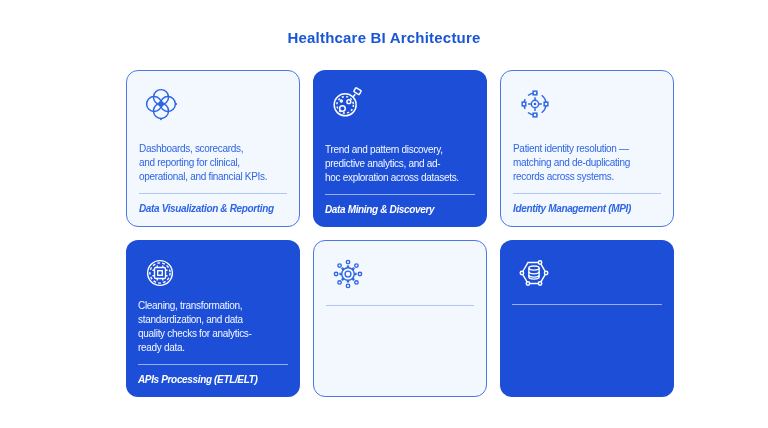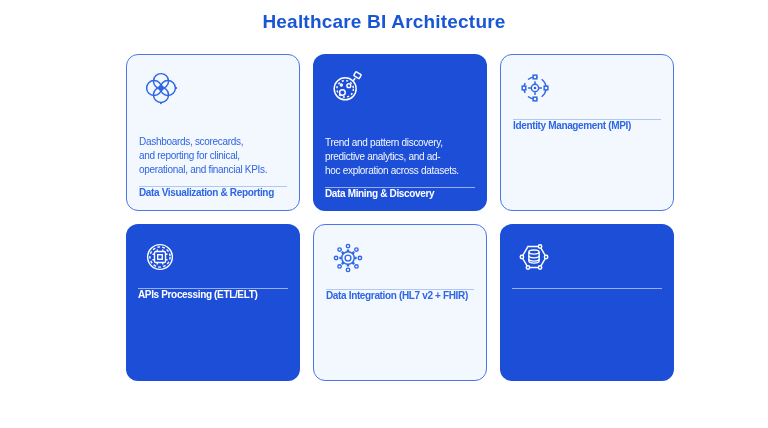--- a/index.html
+++ b/index.html
@@ -1,37 +1,37 @@
 <!DOCTYPE html>
 <html><head>
 <meta charset="utf-8">
 <style>
   * { margin:0; padding:0; box-sizing:border-box; }
   html,body { width:768px; height:428px; background:#ffffff; overflow:hidden;
               font-family:"Liberation Sans", sans-serif; }
   .page { width:768px; height:428px; position:relative; }
-  .title { text-align:center; padding-top:11px; font-size:19px; line-height:22px;
+  .title { text-align:center; padding-top:27px; font-size:15px; line-height:22px;
            font-weight:700; color:#1956D6; letter-spacing:0.2px; }
   .row { display:flex; justify-content:center; gap:13px;padding-left:32px; }
   .row-top { margin-top:21px; }
   .row-bottom { margin-top:13px; }
   .card { width:174px; height:157px; border-radius:12px; padding:11px 12px 12px;
           display:flex; flex-direction:column; }
   .card.light { background:#F3F7FE; border:1px solid #4A78E8; color:#2E66E4; }
   .card.blue  { background:#1d4ed8; color:#FFFFFF; }
   .icon { width:44px; height:44px; display:block; flex:0 0 auto; }
   .icon svg { display:block; }
   .body { margin-top:auto; font-size:10px; line-height:14px; letter-spacing:-0.3px;
           white-space:pre-line; font-weight:400; }
   .card.blue .body { color:#F4F8FF; }
   .divider { border:none; border-top:1px solid; margin-top:9px; }
   .card.light .divider { border-color:#AFC7F3; }
   .card.blue  .divider { border-color:rgba(255,255,255,0.55); }
-  .card-title { font-size:10px; font-weight:600;
-                letter-spacing:-0.35px; white-space:nowrap; }
+  .card-title { margin-top:9px; font-size:10px; font-weight:600;
+                letter-spacing:-0.35px; white-space:nowrap;font-style:italic; }
 </style>
 </head>
 <body>
 
 <div class="page">
 
   <h1 class="title">Healthcare BI Architecture</h1>
 
   <div class="row row-top">
 
@@ -79,39 +79,46 @@
           <circle cx="24" cy="24" r="12" stroke-dasharray="11 5"></circle>
           <rect x="22" y="10" width="4" height="4" fill="#F3F7FE"></rect>
           <rect x="34" y="22" width="4" height="4" fill="#F3F7FE"></rect>
           <rect x="22" y="34" width="4" height="4" fill="#F3F7FE"></rect>
           <rect x="10" y="22" width="4" height="4" fill="#F3F7FE"></rect>
           <circle cx="24" cy="24" r="4"></circle>
           <circle cx="24" cy="24" r="1.4" fill="currentColor" stroke="none"></circle>
           <path d="M24 16.5v3M24 28.5v3M16.5 24h3M28.5 24h3"></path>
         </svg>
       </span>
+      <p class="body">Patient identity resolution —
+matching and de-duplicating
+records across systems.</p>
       <hr class="divider">
       <div class="card-title">Identity Management (MPI)</div>
     </div>
 
 
   </div>
 
   <div class="row row-bottom">
 
     <div class="card blue">
       <span class="icon">
         <svg viewBox="0 0 48 48" width="44" height="44" fill="none" stroke="currentColor" stroke-width="1.5">
           <circle cx="24" cy="24" r="13.5"></circle>
           <circle cx="24" cy="24" r="11" stroke-dasharray="3 2.4"></circle>
           <rect x="18" y="18" width="12" height="12" rx="1.5"></rect>
           <rect x="21.5" y="21.5" width="5" height="5"></rect>
           <path d="M21 18v-2.2M27 18v-2.2M21 30v2.2M27 30v2.2M18 21h-2.2M18 27h-2.2M30 21h2.2M30 27h2.2"></path>
         </svg>
       </span>
+      <p class="body">Cleaning, transformation,
+standardization, and data
+quality checks for analytics-
+ready data.</p>
       <hr class="divider">
       <div class="card-title">APIs Processing (ETL/ELT)</div>
     </div>
 
     <div class="card light">
       <span class="icon">
         <svg viewBox="0 0 48 48" width="44" height="44" fill="none" stroke="currentColor" stroke-width="1.5">
           <circle cx="24" cy="24" r="3.2"></circle>
           <circle cx="24" cy="24" r="6.8"></circle>
           <path stroke-width="2.6" d="M30.8 24h2.6M17.2 24h-2.6M24 30.8v2.6M24 17.2v-2.6M28.8 28.8l1.9 1.9M19.2 19.2l-1.9-1.9M28.8 19.2l1.9-1.9M19.2 28.8l-1.9 1.9"></path>
@@ -119,21 +126,20 @@
           <circle cx="24" cy="37" r="1.9"></circle>
           <circle cx="11" cy="24" r="1.9"></circle>
           <circle cx="37" cy="24" r="1.9"></circle>
           <circle cx="33.2" cy="14.8" r="1.9"></circle>
           <circle cx="14.8" cy="33.2" r="1.9"></circle>
           <circle cx="33.2" cy="33.2" r="1.9"></circle>
           <circle cx="14.8" cy="14.8" r="1.9"></circle>
         </svg>
       </span>
       <hr class="divider">
-      <div class="card-title">Data Integration (HL7 v2 + FHIR)</div>
     </div>
 
     <div class="card blue">
       <span class="icon">
         <svg viewBox="0 0 48 48" width="44" height="44" fill="none" stroke="currentColor" stroke-width="1.5">
           <path d="M10.8 24 17.4 12.6h13.2L37.2 24l-6.6 11.4H17.4Z"></path>
           <circle cx="10.8" cy="24" r="1.9" fill="#2B62E9"></circle>
           <circle cx="37.2" cy="24" r="1.9" fill="#2B62E9"></circle>
           <circle cx="17.4" cy="35.4" r="1.9" fill="#2B62E9"></circle>
           <circle cx="30.6" cy="35.4" r="1.9" fill="#2B62E9"></circle>

